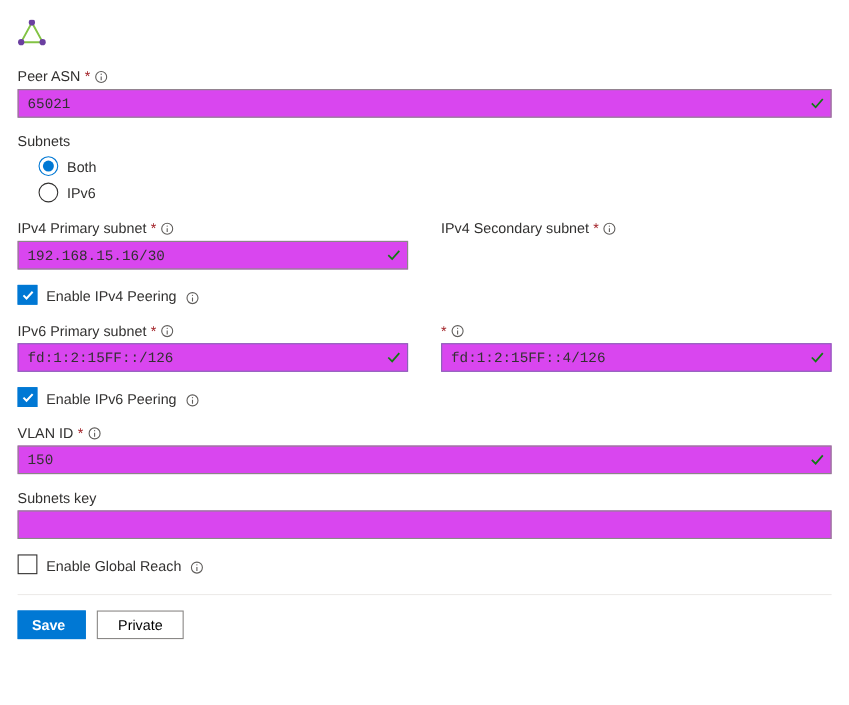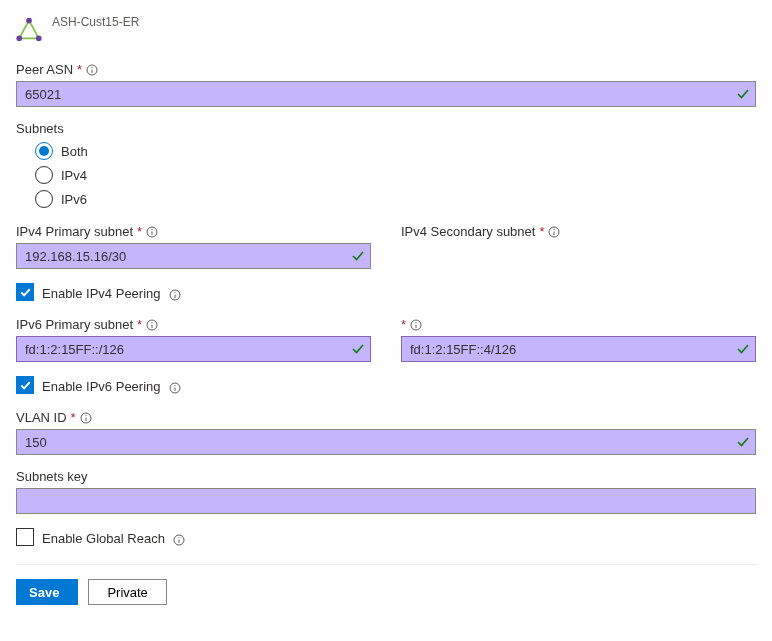--- a/index.html
+++ b/index.html
@@ -25,23 +25,23 @@
   .info-icon { width: 12px; height: 12px; display:inline-flex; color:#605e5c; cursor:pointer; }
   .info-icon svg{width:12px;height:12px;}
 
   .input-wrap { position: relative; margin-bottom: 14px; }
   .text-input {
     width: 100%;
     height: 26px;
     border: 1px solid #8a8886;
     padding: 2px 26px 2px 8px;
     font-size: 13px;
-    font-family: Liberation Sans, sans-serif;
+    font-family: Liberation Mono, monospace;
     color: #323130;
-    background: #c4b5fd;
+    background: #d946ef;
   }
   .text-input.focused { border-color: #8864b4; }
   .check-mark { position: absolute; right: 6px; top: 50%; transform: translateY(-50%); width: 14px; height: 14px; color: #107c10; }
   .check-mark svg { width: 14px; height: 14px; }
 
   .section-label { font-size: 13px; color: #323130; margin-bottom: 6px; }
 
   .radio-group { margin-bottom: 16px; }
   .radio-row { display: flex; align-items: center; gap: 8px; margin-bottom: 6px; cursor: pointer; padding-left: 19px; }
   .radio-outer {
@@ -77,21 +77,20 @@
 <div class="header">
   <div class="logo">
     <svg viewBox="0 0 32 32">
       <path d="M16 3 L28 25 L4 25 Z" fill="none" stroke="#82c344" stroke-width="2.2"></path>
       <circle cx="16" cy="3" r="3.5" fill="#6b3fa0"></circle>
       <circle cx="28" cy="25" r="3.5" fill="#6b3fa0"></circle>
       <circle cx="4" cy="25" r="3.5" fill="#6b3fa0"></circle>
     </svg>
   </div>
   <div class="title-block">
-    <div class="subtitle">ASH-Cust15-ER</div>
   </div>
 </div>
 
 <div class="field-label">
   <span>Peer ASN</span>
     <span class="req">*</span>
   <span class="info-icon">
     <svg viewBox="0 0 12 12" fill="none" stroke="currentColor" stroke-width="1">
         <circle cx="6" cy="6" r="5"></circle>
         <line x1="6" y1="5.5" x2="6" y2="9"></line>
@@ -111,24 +110,20 @@
 <div class="section-label">Subnets</div>
 <div class="radio-group">
   <div class="radio-row">
     <span class="radio-outer checked">
         <span class="radio-inner"></span>
       </span>
     <span>Both</span>
   </div>
   <div class="radio-row">
     <span class="radio-outer"></span>
-    <span>IPv4</span>
-  </div>
-  <div class="radio-row">
-    <span class="radio-outer"></span>
     <span>IPv6</span>
   </div>
 </div>
 
 <div class="cols">
   <div class="col">
     <div class="field-label">
       <span>IPv4 Primary subnet</span>
         <span class="req">*</span>
       <span class="info-icon">

